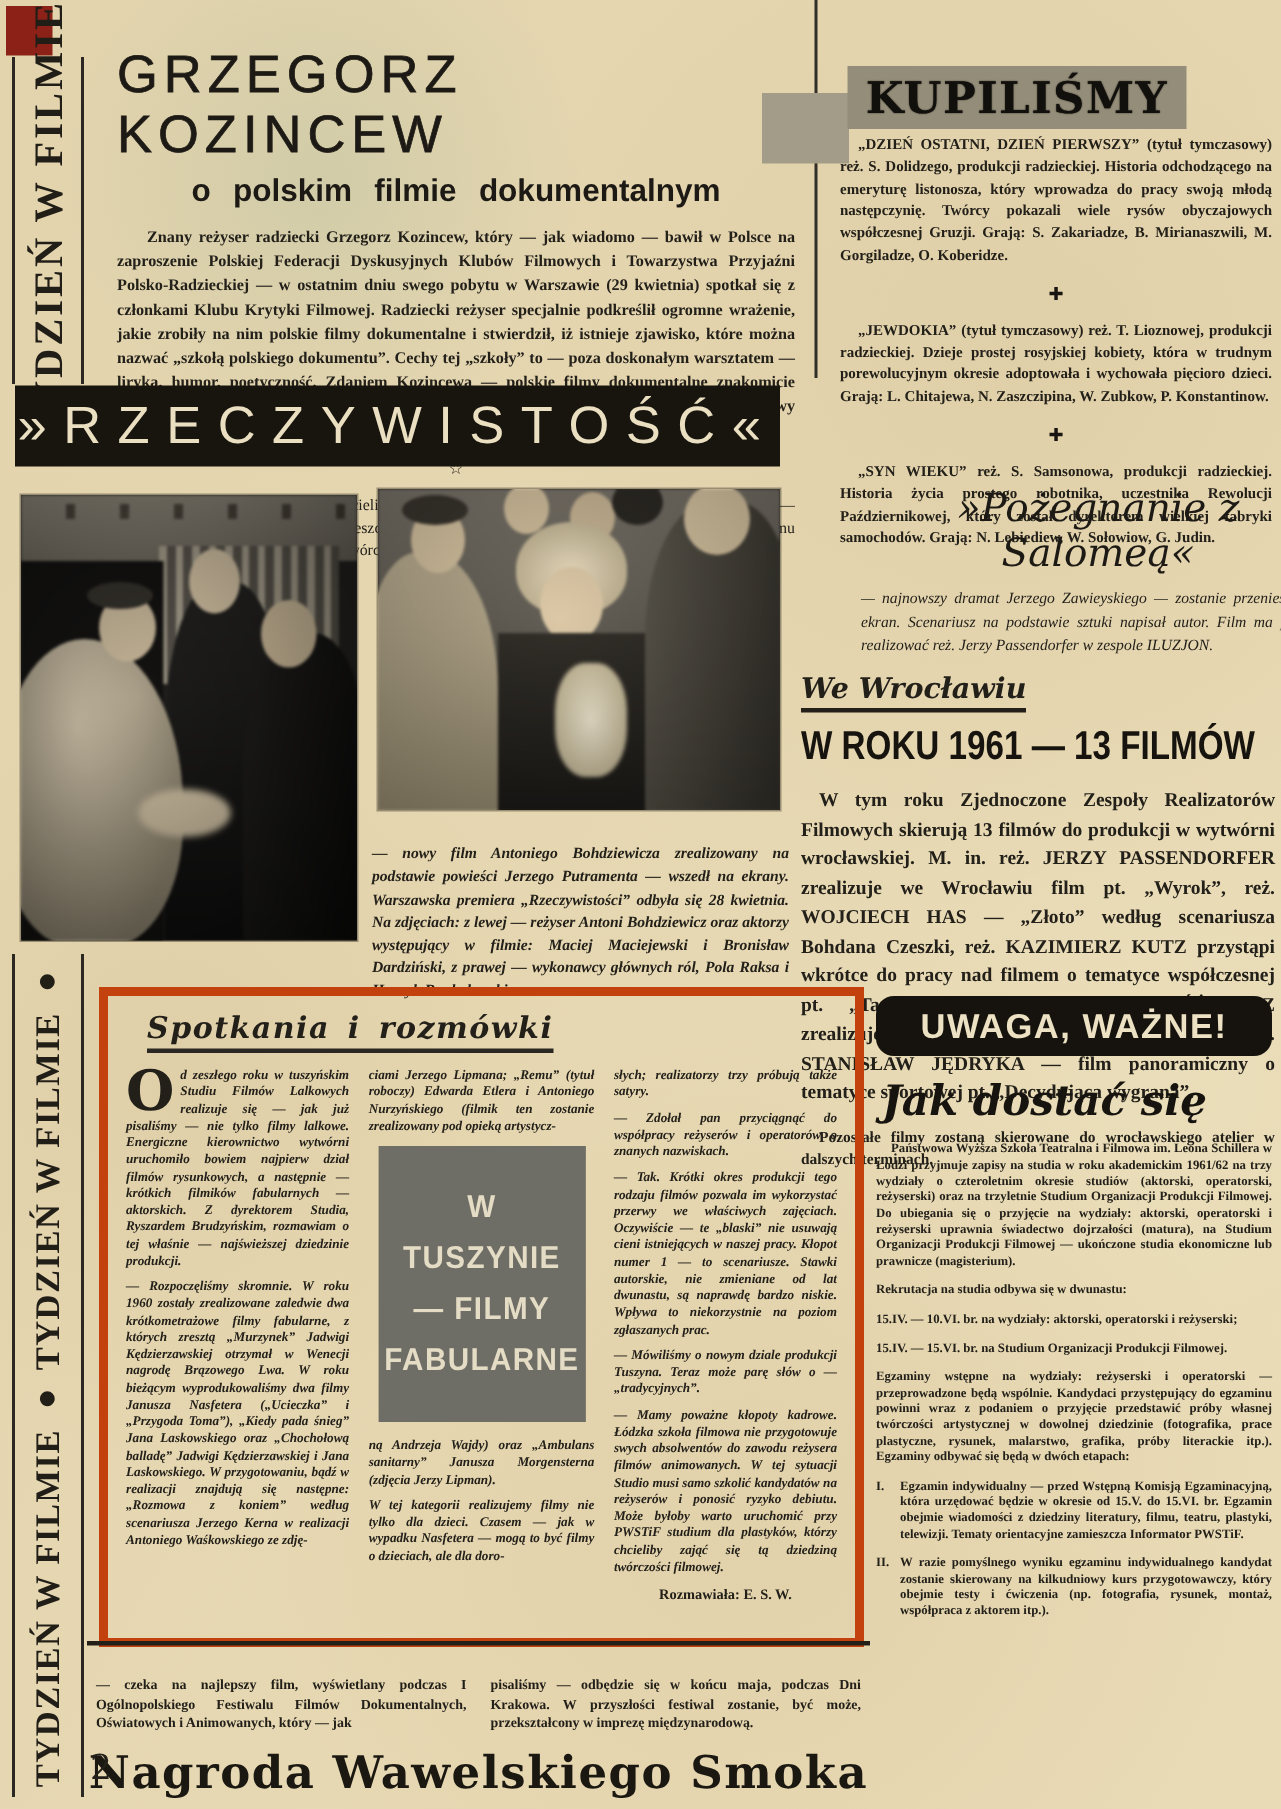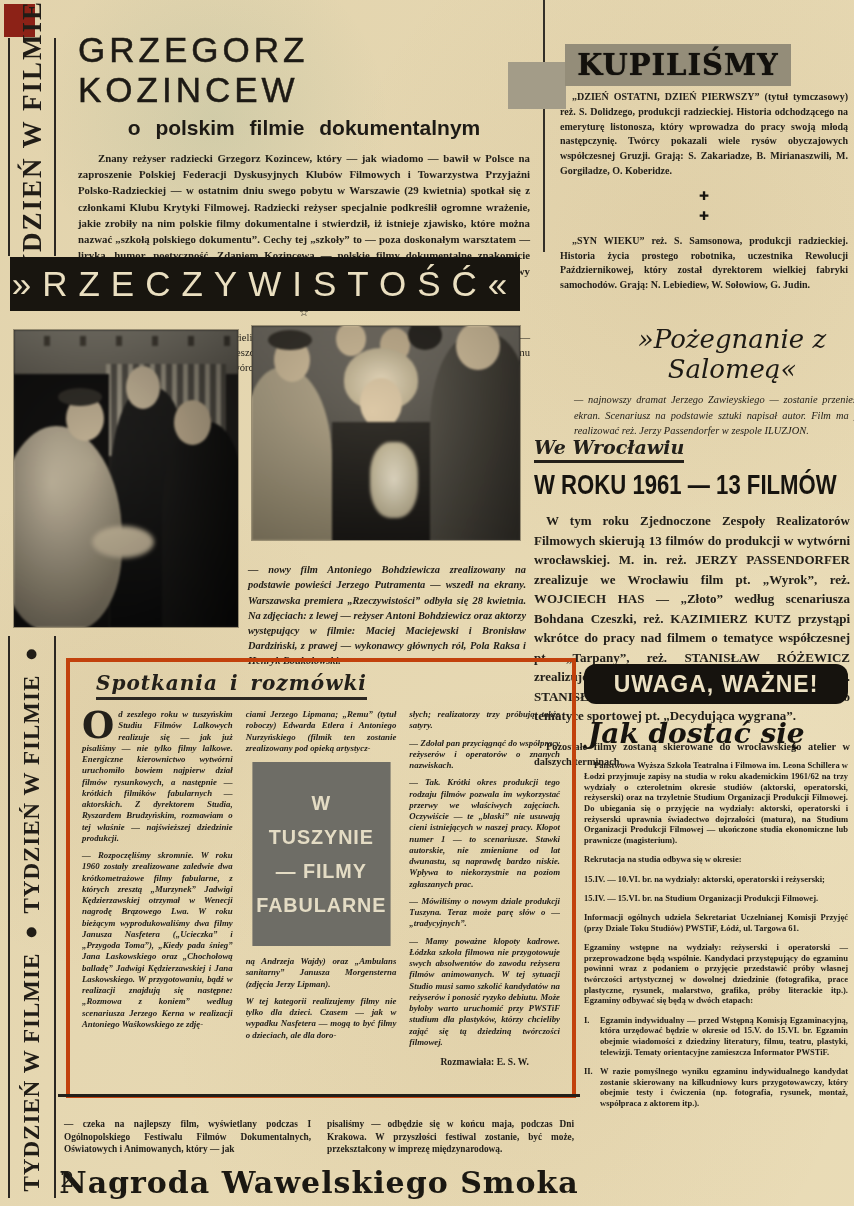--- a/index.html
+++ b/index.html
@@ -67,32 +67,32 @@
      font-size:10.4px;line-height:1.45;text-align:justify;}
 
   
   #salomea{left:534px;top:324px;width:316px;margin-left:40px;}
   #salomea-title{font-family:"DejaVu Serif",serif;font-style:italic;font-size:26px;
      text-align:center;color:#1d1a15;}
   #salomea-body{margin-top:8px;font-style:italic;font-size:10.4px;line-height:1.5;
      text-align:justify;}
 
   
-  #wroclaw{left:534px;top:436px;width:316px;}
+  #wroclaw{left:534px;top:448px;width:316px;}
   #wroclaw-kicker{display:inline-block;font-family:"DejaVu Serif",serif;
      font-weight:bold;font-style:italic;font-size:19px;
      border-bottom:3px solid #242019;padding-bottom:2px;}
   #wroclaw-title{margin-top:7px;font-family:"Liberation Sans",sans-serif;
      font-weight:bold;font-size:27px;white-space:nowrap;
      transform:scaleX(.82);transform-origin:left;color:#17140f;}
   #wroclaw-body1{margin-top:10px;font-size:13px;text-indent:12px;}
   #wroclaw-body2{margin-top:5px;font-size:10.3px;text-indent:12px;}
 
   
-  #spotkania{left:66px;top:658px;width:510px;height:440px;border:4px solid #c2410c;
+  #spotkania{left:66px;top:658px;width:510px;height:440px;border:6px solid #c2410c;
      box-sizing:border-box;padding:9px 12px;overflow:hidden;}
   #spotkania-title{display:inline-block;margin-left:14px;
      font-family:"DejaVu Serif",serif;font-weight:bold;font-style:italic;
      font-size:20px;letter-spacing:1px;word-spacing:4px;
      border-bottom:3px solid #2b2722;padding-bottom:2px;}
   #spotkania-cols{display:flex;gap:13px;margin-top:9px;}
   .scol{flex:1;font-style:italic;font-weight:bold;font-size:8.8px;line-height:1.28;
      text-align:justify;}
   .scol p{margin:0 0 6px 0;}
   #dropcap{float:left;font-size:37px;line-height:.8;font-style:normal;
@@ -145,20 +145,21 @@
   <div id="kozincew-subtitle">o polskim filmie dokumentalnym</div>
   <p id="kozincew-body" class="bodytext">Znany reżyser radziecki Grzegorz Kozincew, który — jak wiadomo — bawił w Polsce na zaproszenie Polskiej Federacji Dyskusyjnych Klubów Filmowych i Towarzystwa Przyjaźni Polsko-Radzieckiej — w ostatnim dniu swego pobytu w Warszawie (29 kwietnia) spotkał się z członkami Klubu Krytyki Filmowej. Radziecki reżyser specjalnie podkreślił ogromne wrażenie, jakie zrobiły na nim polskie filmy dokumentalne i stwierdził, iż istnieje zjawisko, które można nazwać „szkołą polskiego dokumentu”. Cechy tej „szkoły” to — poza doskonałym warsztatem — liryka, humor, poetyczność. Zdaniem Kozincewa — polskie filmy dokumentalne znakomicie oddają to, co dzieje się w naszym kraju: pokazują zachodzące przemiany, w sposób wnikliwy zajmują się człowiekiem.</p>
   <div id="kozincew-star">☆</div>
   <p id="kozincew-note">Uwaga: Czytelnikom, którzy chcieliby dowiedzieć się czegoś więcej o Grzegorzu Kozincewie — radzimy zajrzeć na str. 12–13. Zamieszczamy tam kilka interesujących materiałów, poświęconych temu jednemu z najbardziej zasłużonych twórców radzieckich.</p>
 </div>
 
 <div id="kupilismy" class="abs">
   <div id="kupilismy-banner">KUPILIŚMY</div>
   <p class="kup-item">„DZIEŃ OSTATNI, DZIEŃ PIERWSZY” (tytuł tymczasowy) reż. S. Dolidzego, produkcji radzieckiej. Historia odchodzącego na emeryturę listonosza, który wprowadza do pracy swoją młodą następczynię. Twórcy pokazali wiele rysów obyczajowych współczesnej Gruzji. Grają: S. Zakariadze, B. Mirianaszwili, M. Gorgiladze, O. Koberidze.</p>
   <div class="kup-div">✚</div>
+  <p class="kup-item">„JEWDOKIA” (tytuł tymczasowy) reż. T. Lioznowej, produkcji radzieckiej. Dzieje prostej rosyjskiej kobiety, która w trudnym porewolucyjnym okresie adoptowała i wychowała pięcioro dzieci. Grają: L. Chitajewa, N. Zaszczipina, W. Zubkow, P. Konstantinow.</p>
   <div class="kup-div">✚</div>
   <p class="kup-item">„SYN WIEKU” reż. S. Samsonowa, produkcji radzieckiej. Historia życia prostego robotnika, uczestnika Rewolucji Październikowej, który został dyrektorem wielkiej fabryki samochodów. Grają: N. Lebiediew, W. Sołowiow, G. Judin.</p>
 </div>
 
 <div id="rz-banner" class="abs">»RZECZYWISTOŚĆ«</div>
 
 <div id="photo-left" class="abs photo">
   <div class="art">
     <i style="left:0;top:0;right:0;height:44px;background:linear-gradient(#8e897c,#6d6densed,#6d685d);background:linear-gradient(#8e897c,#6d685d);"></i>
     <i style="left:0;top:6px;right:0;height:10px;background:repeating-linear-gradient(90deg,transparent 0 30px,#4a453c 30px 36px);"></i>
@@ -232,24 +233,23 @@
     </div>
   </div>
 </div>
 
 <div id="uwaga" class="abs">
   <div id="uwaga-banner">UWAGA, WAŻNE!</div>
   <div id="uwaga-title">
     <div class="uwaga-title-line">Jak dostać się</div>
   </div>
   <p id="uwaga-body1" class="upara">Państwowa Wyższa Szkoła Teatralna i Filmowa im. Leona Schillera w Łodzi przyjmuje zapisy na studia w roku akademickim 1961/62 na trzy wydziały o czteroletnim okresie studiów (aktorski, operatorski, reżyserski) oraz na trzyletnie Studium Organizacji Produkcji Filmowej. Do ubiegania się o przyjęcie na wydziały: aktorski, operatorski i reżyserski uprawnia świadectwo dojrzałości (matura), na Studium Organizacji Produkcji Filmowej — ukończone studia ekonomiczne lub prawnicze (magisterium).</p>
-  <p class="upara">Rekrutacja na studia odbywa się w okresie:</p>
+  <p class="upara">Rekrutacja na studia odbywa się w dwunastu:</p>
   <p class="upara">15.IV. — 10.VI. br. na wydziały: aktorski, operatorski i reżyserski;</p>
   <p class="upara">15.IV. — 15.VI. br. na Studium Organizacji Produkcji Filmowej.</p>
-  <p class="upara">Informacji ogólnych udziela Sekretariat Uczelnianej Komisji Przyjęć (przy Dziale Toku Studiów) PWSTiF, Łódź, ul. Targowa 61.</p>
   <p class="upara">Egzaminy wstępne na wydziały: reżyserski i operatorski — przeprowadzone będą wspólnie. Kandydaci przystępujący do egzaminu powinni wraz z podaniem o przyjęcie przedstawić próby własnej twórczości artystycznej w dowolnej dziedzinie (fotografika, prace plastyczne, rysunek, malarstwo, grafika, próby literackie itp.). Egzaminy odbywać się będą w dwóch etapach:</p>
   <p class="upara uitem">
     <span class="lbl">I.</span>
     <span>Egzamin indywidualny — przed Wstępną Komisją Egzaminacyjną, która urzędować będzie w okresie od 15.V. do 15.VI. br. Egzamin obejmie wiadomości z dziedziny literatury, filmu, teatru, plastyki, telewizji. Tematy orientacyjne zamieszcza Informator PWSTiF.</span>
   </p>
   <p class="upara uitem">
     <span class="lbl">II.</span>
     <span>W razie pomyślnego wyniku egzaminu indywidualnego kandydat zostanie skierowany na kilkudniowy kurs przygotowawczy, który obejmie testy i ćwiczenia (np. fotografia, rysunek, montaż, współpraca z aktorem itp.).</span>
   </p>
 </div>

